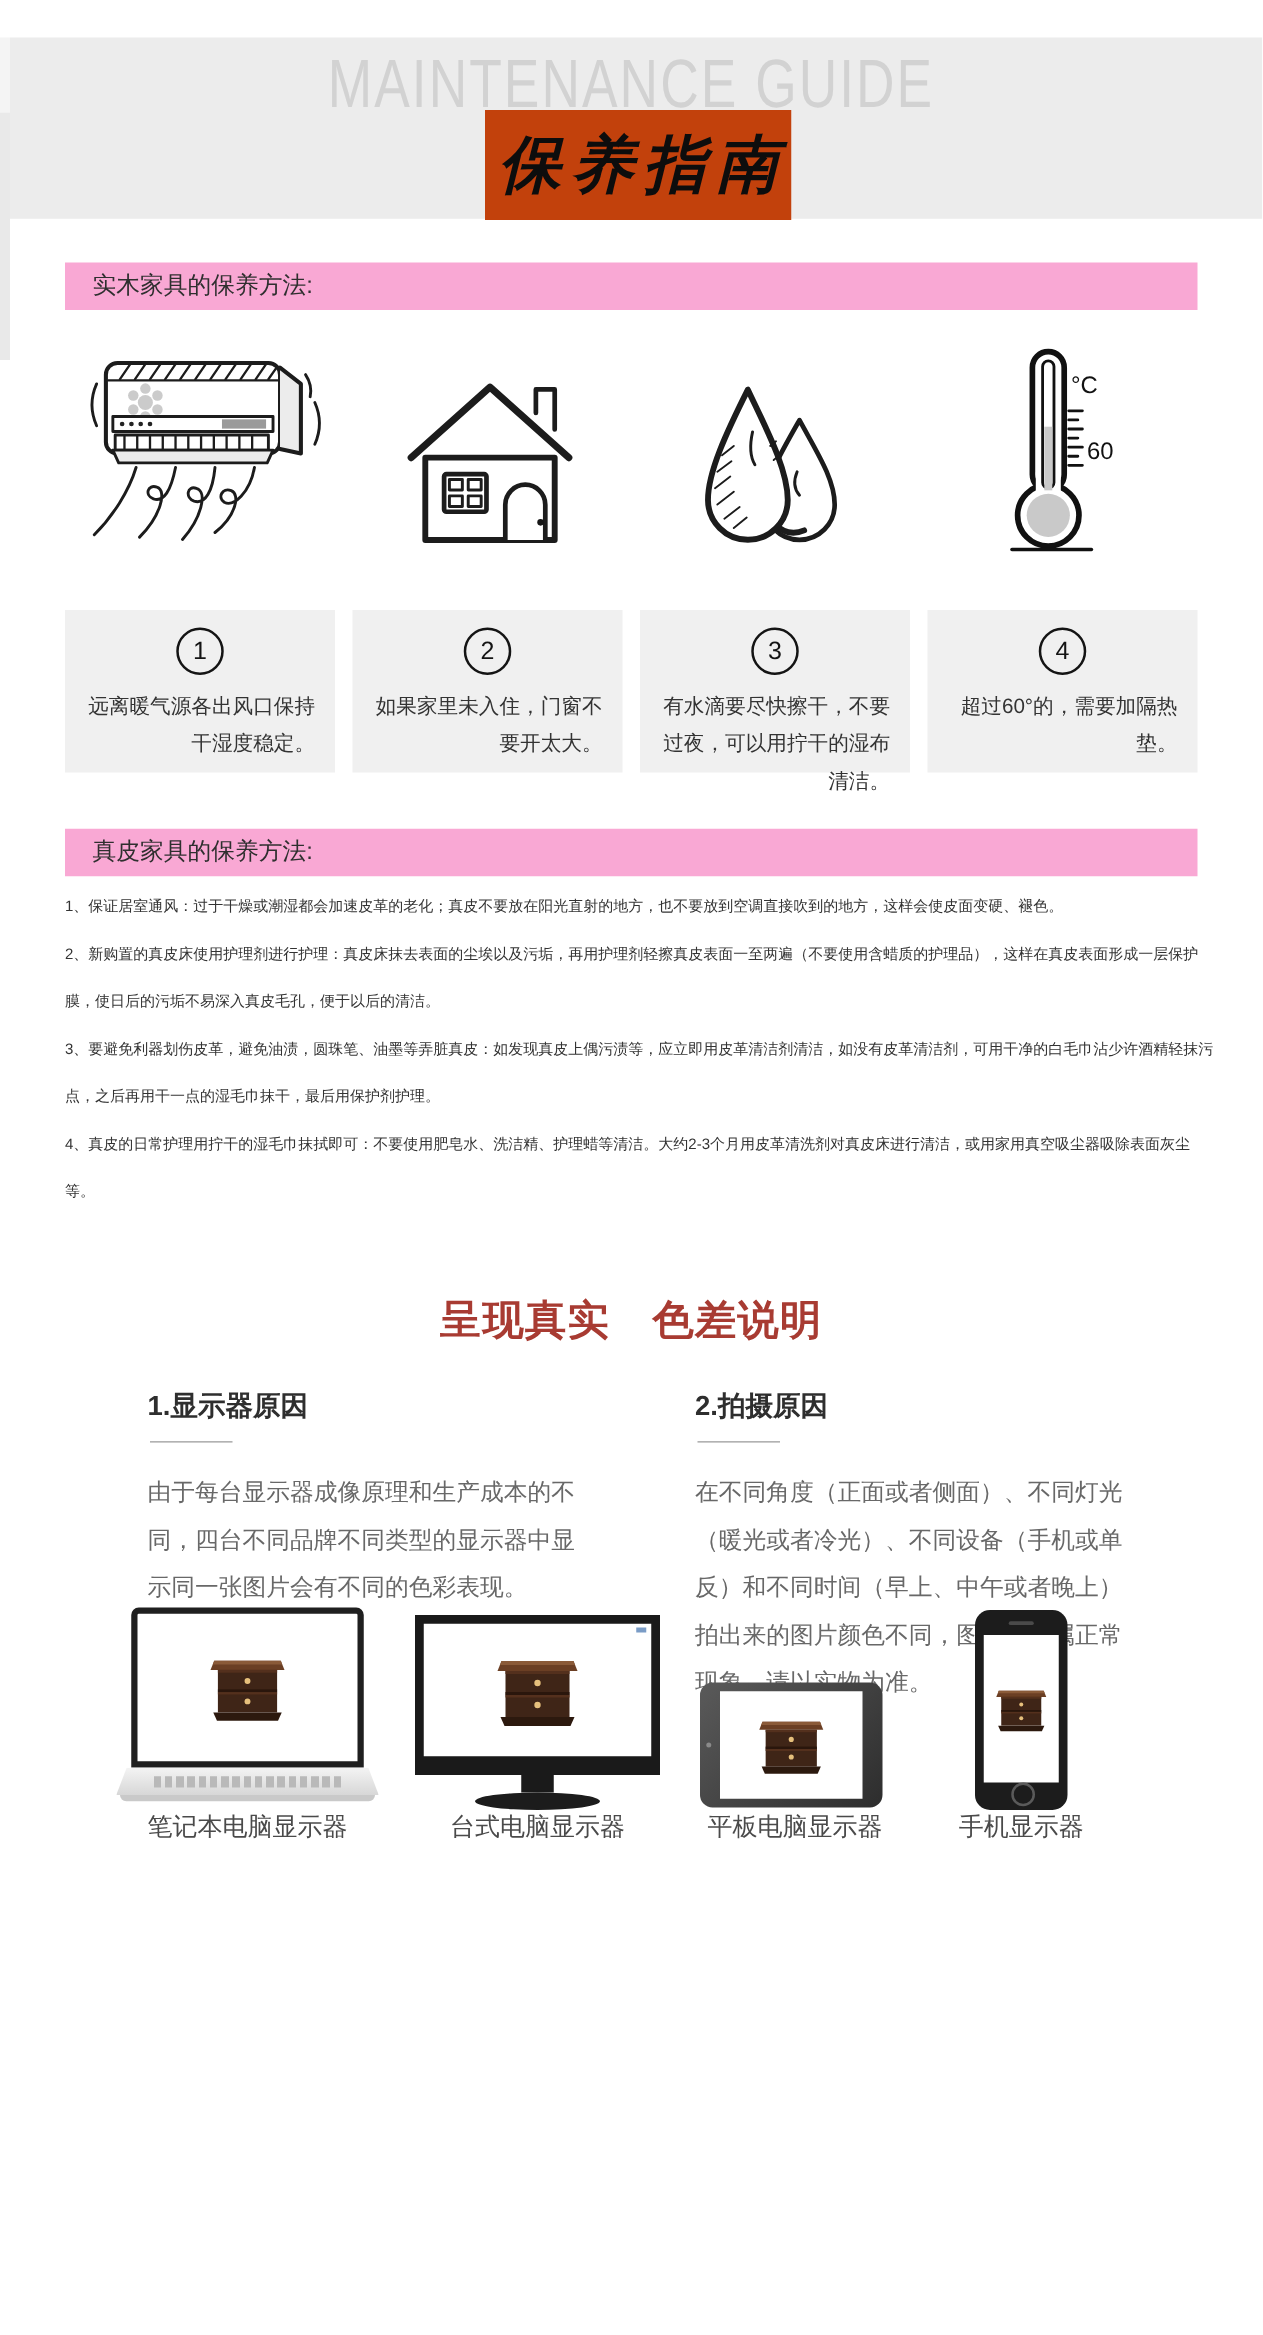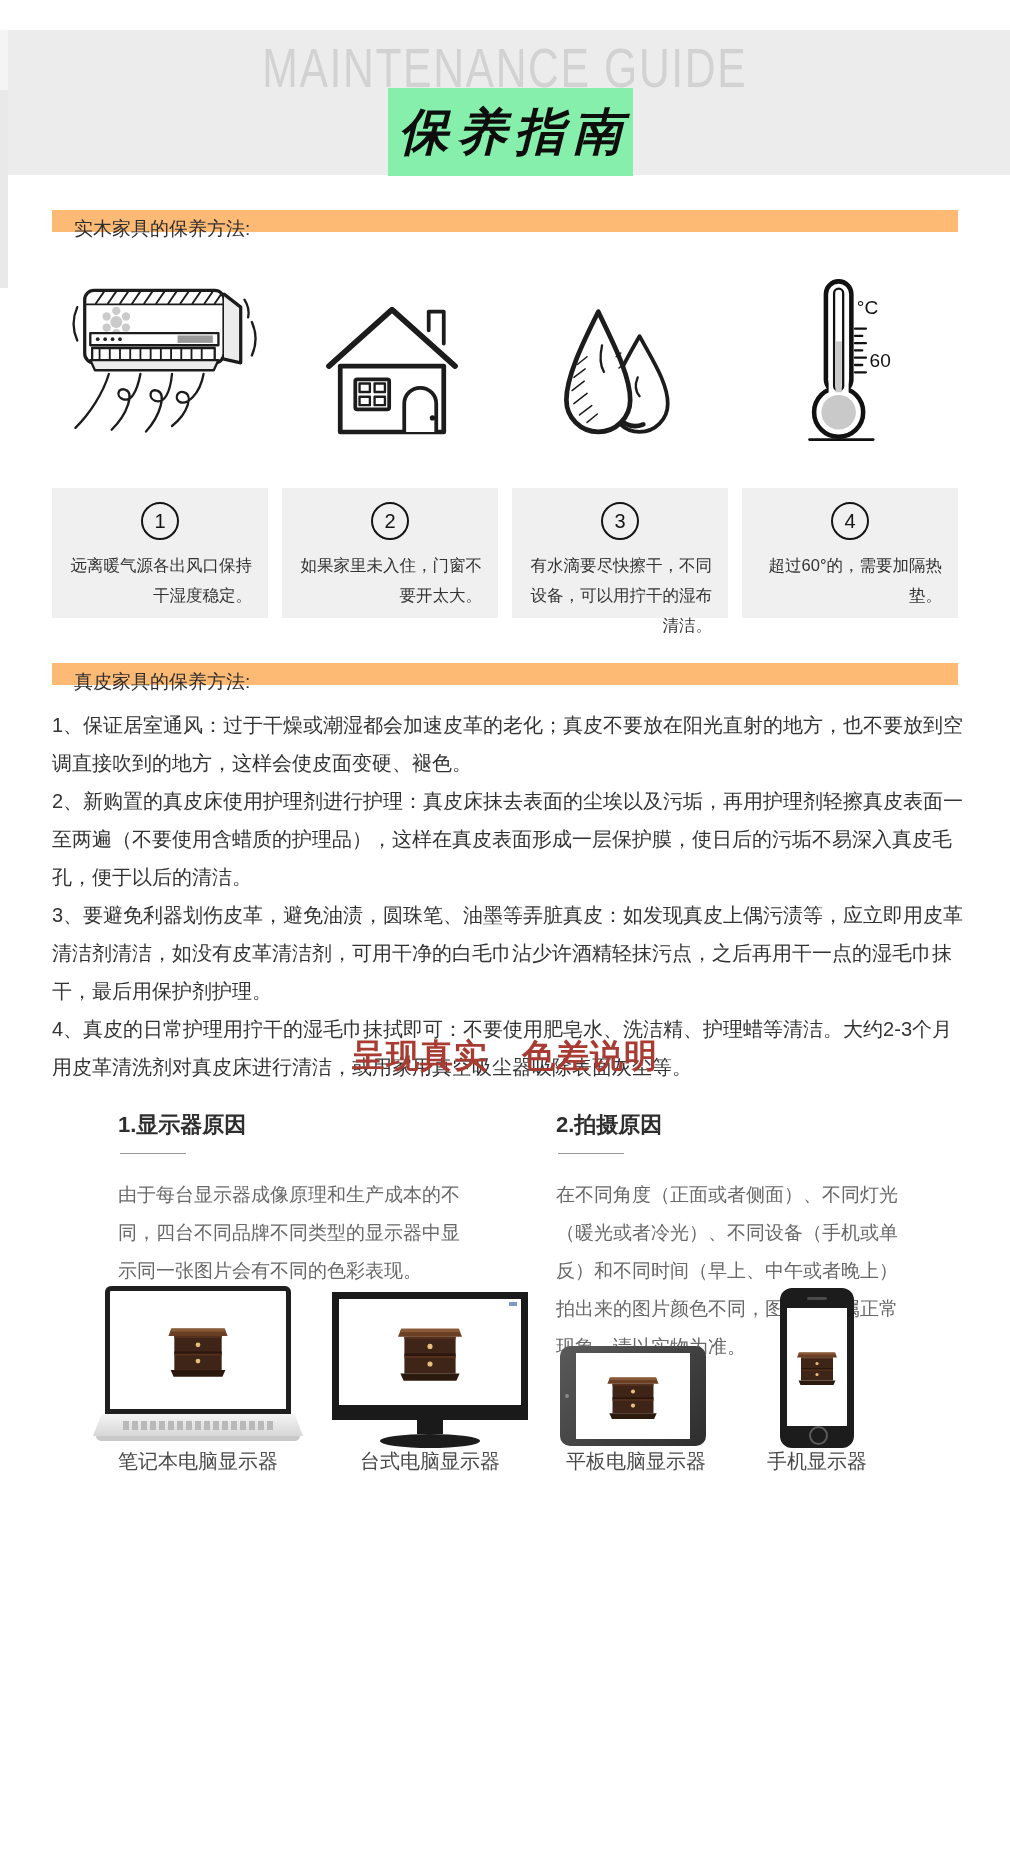--- a/index.html
+++ b/index.html
@@ -7,46 +7,46 @@
         font-family:"Liberation Sans",sans-serif;color:#333;}
 
   
   .band{position:absolute;left:8px;top:30px;width:1002px;height:145px;background:#ececec;}
   .edge-strip-a{position:absolute;left:0;top:30px;width:8px;height:60px;background:#f4f4f4;}
   .edge-strip-b{position:absolute;left:0;top:90px;width:8px;height:198px;background:#e9e9e9;}
   .title-en{position:absolute;left:0;top:28px;width:100%;text-align:center;
             font-size:52px;font-weight:400;letter-spacing:2px;color:#d2d2d2;line-height:80px;
             white-space:nowrap;}
   .title-en span{display:inline-block;transform:scale(0.82,1.05);transform-origin:center;}
-  .zh-box{position:absolute;left:388px;top:88px;width:245px;height:88px;background:#86efac;
+  .zh-box{position:absolute;left:388px;top:88px;width:245px;height:88px;background:#c2410c;
           display:flex;align-items:center;justify-content:center;}
   .title-zh{font-family:"DejaVu Serif",serif;font-style:italic;font-weight:bold;
             font-size:50px;letter-spacing:8px;color:#0d0d0d;white-space:nowrap;padding-left:8px;}
 
   
-  .section-bar{position:absolute;left:52px;width:906px;height:22px;background:#fdba74;
+  .section-bar{position:absolute;left:52px;width:906px;height:38px;background:#f9a8d4;
                font-size:19px;line-height:38px;color:#2f2f2f;padding-left:0;}
   .section-bar span{padding-left:22px;}
   .bar-wood{top:210px;}
   .bar-leather{top:663px;}
 
   
   .icons-row{position:absolute;left:52px;top:262px;width:906px;height:215px;display:flex;}
   .icon-cell{flex:1;display:flex;justify-content:center;align-items:flex-start;}
   .line-icon{stroke:#1c1c1c;fill:none;stroke-linecap:round;stroke-linejoin:round;}
 
   
   .tips-row{position:absolute;left:52px;top:488px;width:906px;display:flex;justify-content:space-between;}
   .tip-box{width:216px;height:130px;background:#f0f0f0;box-sizing:border-box;padding:12px 16px 0;}
   .tip-circle{width:34px;height:34px;border:2.5px solid #141414;border-radius:50%;margin:2px auto 0;
               text-align:center;line-height:34px;font-size:20px;color:#141414;}
   .tip-text{margin:10px 0 0;font-size:16.5px;line-height:30px;color:#333;text-align:right;}
 
   
-  .paragraphs{position:absolute;left:52px;top:706px;width:920px;font-size:20px;line-height:38px;color:#333;}
+  .paragraphs{position:absolute;left:52px;top:706px;width:920px;font-size:12px;line-height:38px;color:#333;}
   .paragraphs p{margin:0;}
 
   
   .red-title{position:absolute;left:0;top:1034px;width:100%;margin:0;text-align:center;
              font-size:33px;font-weight:bold;letter-spacing:1px;color:#a83b32;}
   .note-col{position:absolute;top:1110px;width:358px;}
   .col-1{left:118px;} .col-2{left:556px;}
   .note-col h3{margin:0;font-size:22px;color:#2e2e2e;}
   .note-rule{width:66px;border:none;border-top:1px solid #999;margin:13px 0 0 2px;}
   .note-col p{margin:22px 0 0;font-size:19px;line-height:38px;color:#686868;}
@@ -204,21 +204,21 @@
     <div class="tip-box">
       <div class="tip-circle">1</div>
       <p class="tip-text">远离暖气源各出风口保持干湿度稳定。</p>
     </div>
     <div class="tip-box">
       <div class="tip-circle">2</div>
       <p class="tip-text">如果家里未入住，门窗不要开太大。</p>
     </div>
     <div class="tip-box">
       <div class="tip-circle">3</div>
-      <p class="tip-text">有水滴要尽快擦干，不同设备，可以用拧干的湿布清洁。</p>
+      <p class="tip-text">有水滴要尽快擦干，不要过夜，可以用拧干的湿布清洁。</p>
     </div>
     <div class="tip-box">
       <div class="tip-circle">4</div>
       <p class="tip-text">超过60°的，需要加隔热垫。</p>
     </div>
   </div>
 
   <div class="section-bar bar-leather">
     <span>真皮家具的保养方法:</span>
   </div>

